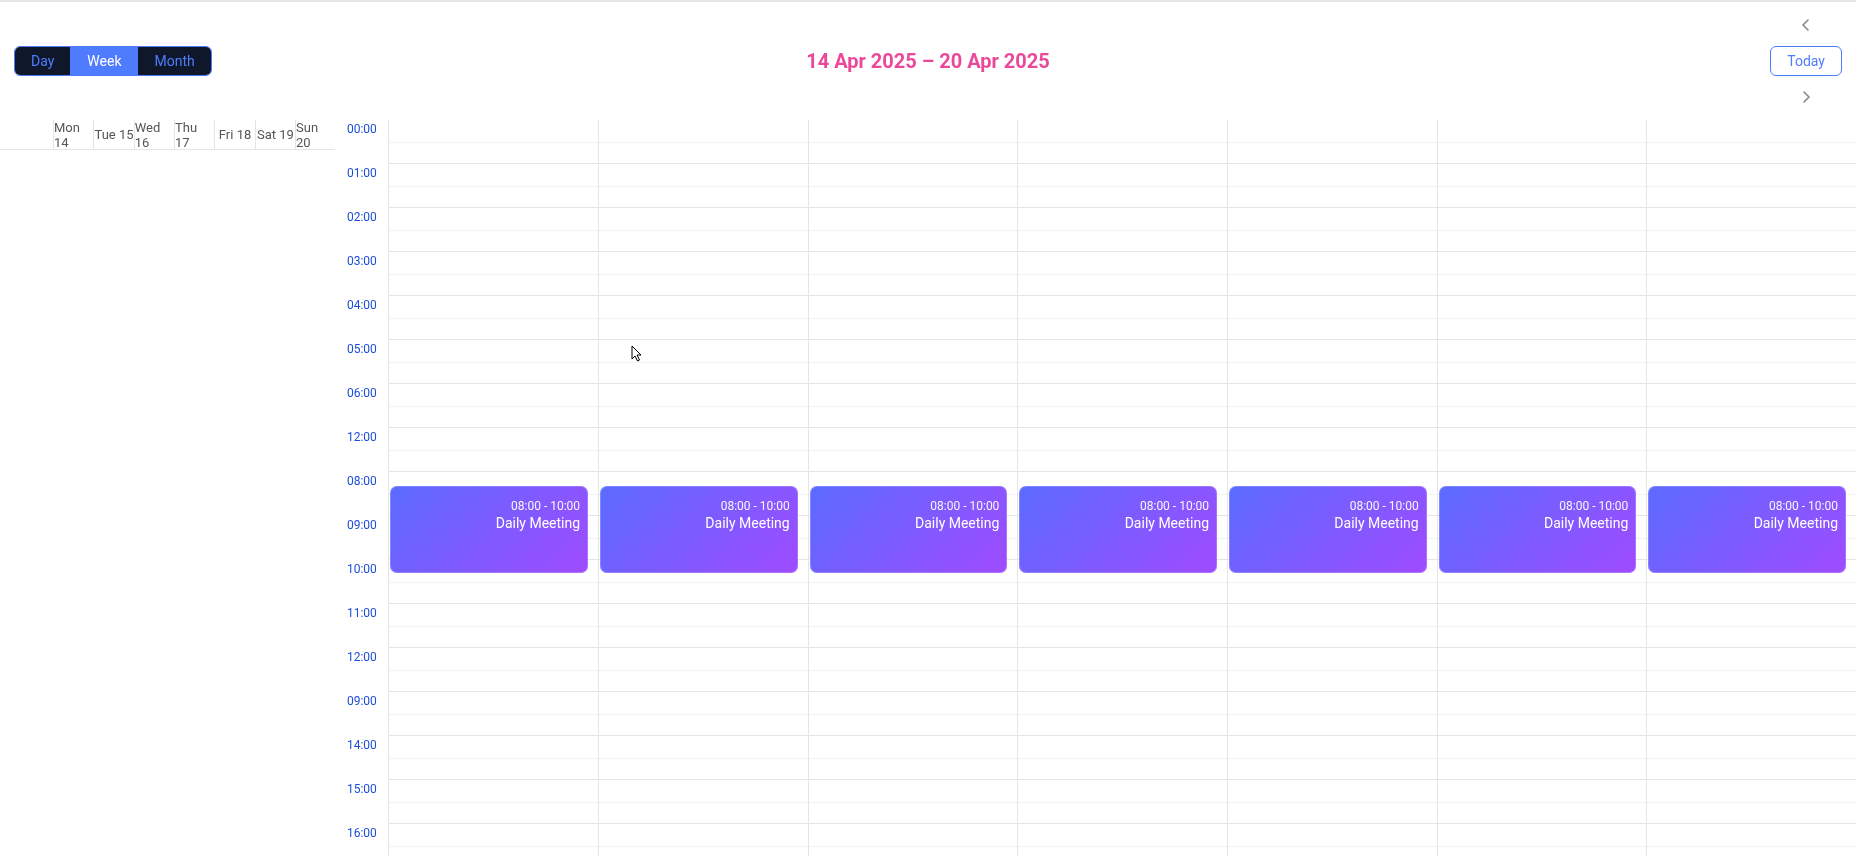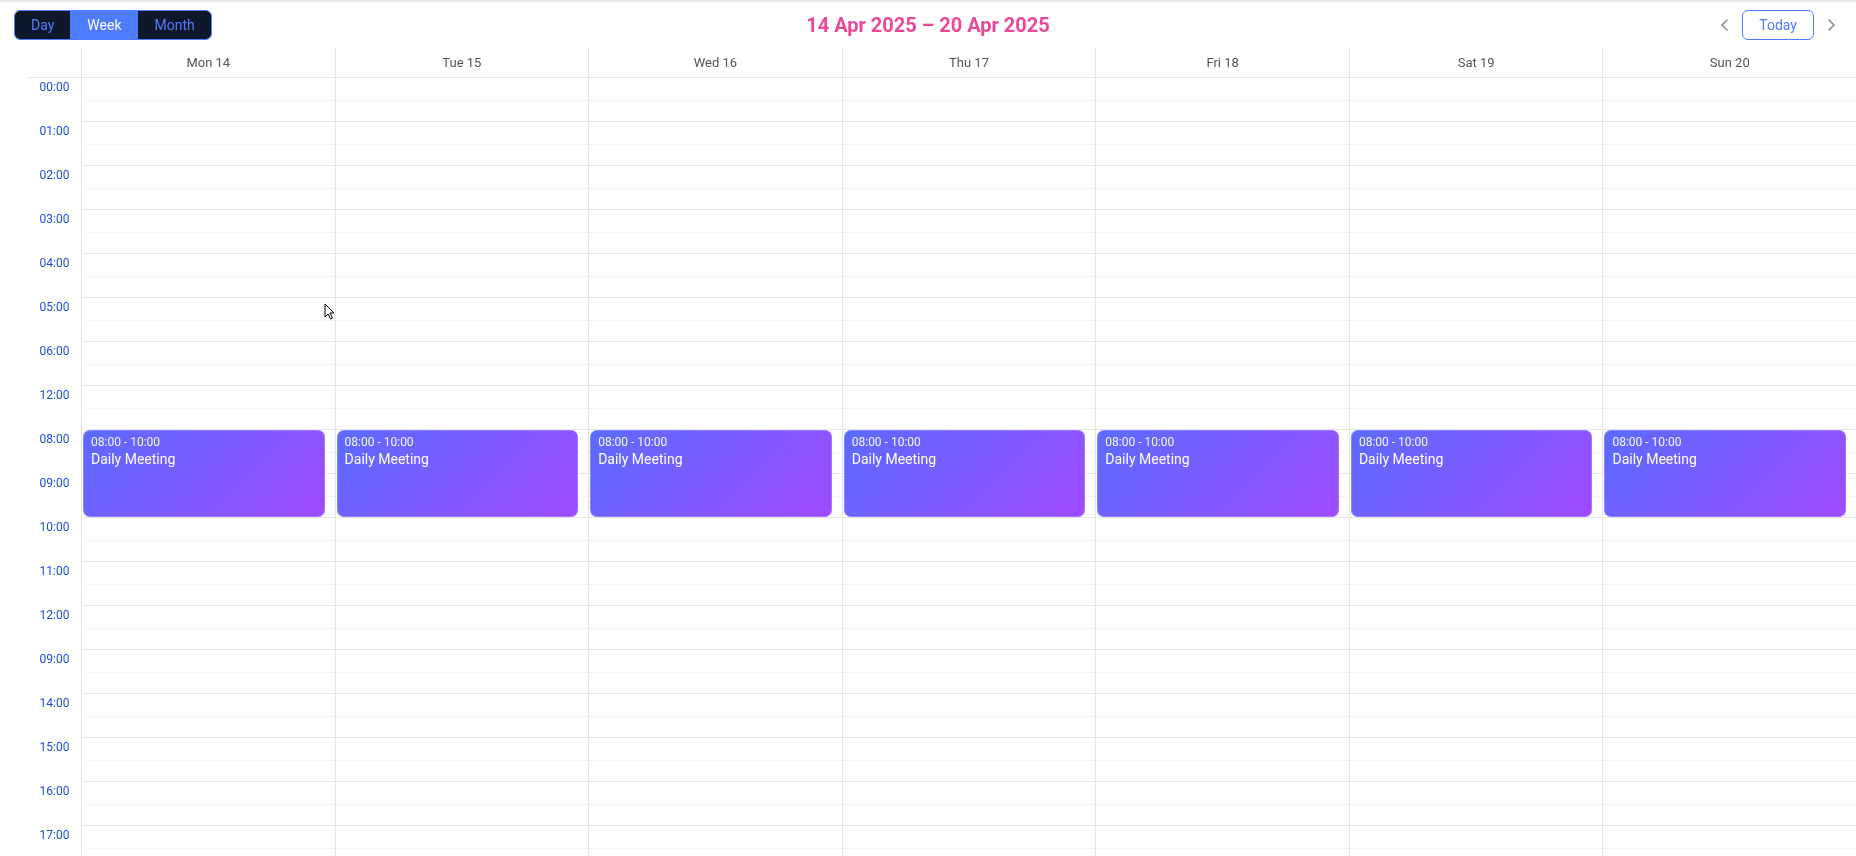--- a/index.html
+++ b/index.html
@@ -45,43 +45,43 @@
     transform: translateX(-50%);
     font-size: 20px;
     font-weight: 700;
     color: #ec4899;
   }
   .toolbar-right {
     margin-left: auto;
     display: flex;
     align-items: center;
     gap: 6px;
+    flex-direction: column;
   }
   .nav-arrow {
     width: 22px; height: 30px;
     display: flex; align-items: center; justify-content: center;
     color: #888;
     cursor: pointer;
     font-size: 15px;
   }
   .today-btn {
     border: 1px solid #4f7cff;
     color: #4f7cff;
     background: #fff;
     border-radius: 6px;
     padding: 6px 16px;
     font-size: 14px;
     cursor: pointer;
   }
   .calendar {
     flex: 1;
     display: flex;
-    flex-direction: column;
+    flex-direction: row;
     overflow: hidden;
-    margin-left: 28px;
   }
   .day-header-row {
     display: flex;
     border-bottom: 1px solid #e5e5e5;
     height: 30px;
   }
   .gutter {
     width: 54px;
     flex: 0 0 54px;
     border-right: 1px solid #e5e5e5;
@@ -138,29 +138,30 @@
     content: '';
     position: absolute;
     left: 0; right: 0;
     top: 22px;
     border-bottom: 1px solid #f2f2f2;
   }
   .event {
     position: absolute;
     left: 1px;
     right: 10px;
-    top: 352px;    
+    top: 366px;    
     height: 87px;  
     border-radius: 7px;
     background: linear-gradient(135deg, #5b6bff 0%, #9f4bff 100%);
     color: #fff;
-    padding: 5px 8px;
+    padding: 13px 8px;
     font-size: 13px;
     cursor: pointer;
     box-shadow: 0 0 0 1px rgba(255,255,255,0.2) inset;
+    text-align: right;
   }
   .event-time { font-size: 12px; opacity: 0.95; }
   .event-title { font-size: 14px; margin-top: 2px; }
   .cursor {
     position: absolute;
     width: 12px;
     height: 18px;
     pointer-events: none;
     z-index: 50;
   }

